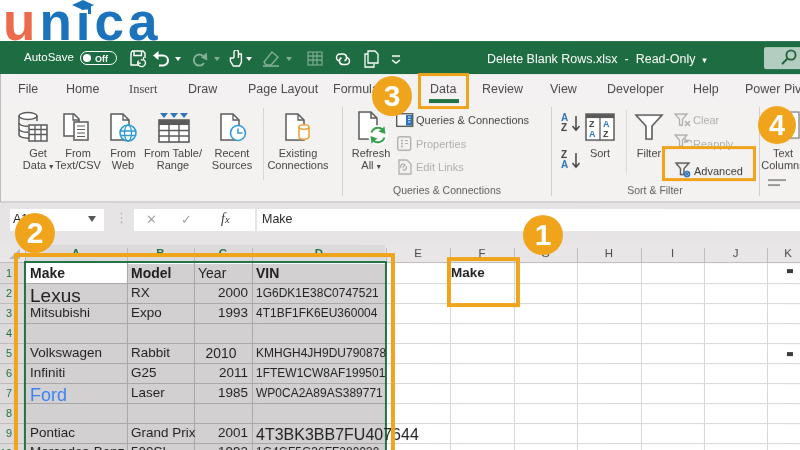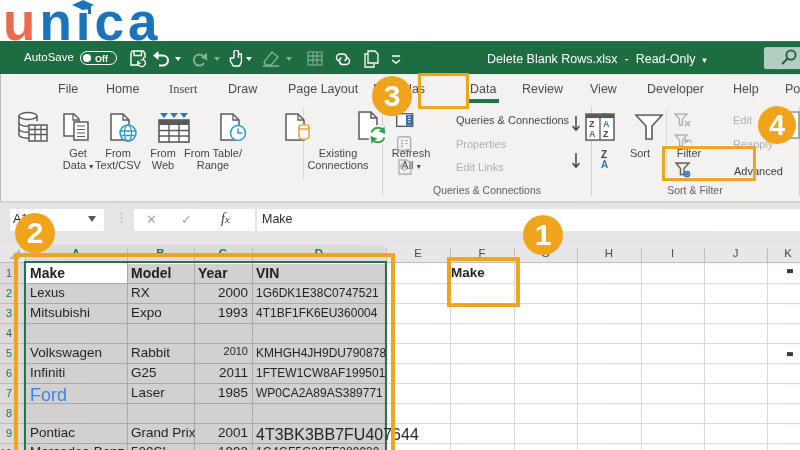--- a/index.html
+++ b/index.html
@@ -1,18 +1,18 @@
 <!DOCTYPE html>
 <html><head>
 <meta charset="utf-8">
 <style>
   * { margin:0; padding:0; box-sizing:border-box; }
   html,body { width:800px; height:450px; overflow:hidden; background:#fff;
     font-family:"Liberation Sans", sans-serif; }
-  #tabs div, #ribbon div { white-space:nowrap;margin-left:40px; }
+  #tabs div, #ribbon div { white-space:nowrap; }
   #page { transform:rotate(0.008deg) translateZ(0); transform-origin:0 0; position:relative; width:800px; height:450px; overflow:hidden; }
   .abs { position:absolute; }
   .orb { position:absolute; background:#f0a41c; border-radius:50%;
          color:#fff; font-weight:bold; display:flex; align-items:center;
          justify-content:center; z-index:50; }
   .obox { position:absolute; border:3px solid #f0a41c; z-index:40; }
 </style>
 </head>
 <body>
 <div id="page">
@@ -153,20 +153,21 @@
       <path d="M2 18.5 h30 M2 24 h30 M12 8 v22 M22 8 v22" stroke="#5a5a5a" stroke-width="1.4"></path>
     </svg>
     <div class="abs" style="left:135px;top:42px;width:76px;text-align:center;">From Table/<br>Range</div>
 
     <svg class="abs" style="left:218px;top:7px;" width="32" height="32" viewBox="0 0 32 32">
       <path d="M3 2 h12 l6 6 v20 h-18 z" fill="#ffffff" stroke="#5a5a5a" stroke-width="1.5"></path>
       <path d="M15 2 v6 h6" fill="none" stroke="#5a5a5a" stroke-width="1.3"></path>
       <circle cx="20" cy="21" r="7.5" fill="#ffffff" stroke="#2e9bd6" stroke-width="1.6"></circle>
       <path d="M20 16.5 v4.5 h4.5" fill="none" stroke="#2e9bd6" stroke-width="1.5"></path>
     </svg>
+    <div class="abs" style="left:194px;top:42px;width:76px;text-align:center;">Recent<br>Sources</div>
 
     <svg class="abs" style="left:283px;top:7px;" width="32" height="32" viewBox="0 0 32 32">
       <path d="M3 2 h12 l6 6 v20 h-18 z" fill="#ffffff" stroke="#5a5a5a" stroke-width="1.5"></path>
       <path d="M15 2 v6 h6" fill="none" stroke="#5a5a5a" stroke-width="1.3"></path>
       <path d="M16 15 v10 a5 2.2 0 0 0 10 0 v-10" fill="#ffffff" stroke="#e8a33d" stroke-width="1.6"></path>
       <ellipse cx="21" cy="15" rx="5" ry="2.2" fill="#ffffff" stroke="#e8a33d" stroke-width="1.6"></ellipse>
     </svg>
     <div class="abs" style="left:260px;top:42px;width:76px;text-align:center;">Existing<br>Connections</div>
 
     <svg class="abs" style="left:357px;top:6px;" width="34" height="36" viewBox="0 0 34 36">
@@ -221,21 +222,21 @@
 
     <svg class="abs" style="left:634px;top:8px;" width="30" height="28" viewBox="0 0 30 28">
       <path d="M2 2 h26 L18 13 v13 h-6 V13 z" fill="#fff" stroke="#5a5a5a" stroke-width="1.6"></path>
     </svg>
     <div class="abs" style="left:619px;top:42px;width:60px;text-align:center;">Filter</div>
 
     <svg class="abs" style="left:674px;top:8px;" width="18" height="14" viewBox="0 0 18 14">
       <path d="M1 1 h12 L8.5 6 v6 h-3 V6 z" fill="none" stroke="#b0aeae" stroke-width="1.3"></path>
       <path d="M11 8 l5 5 M16 8 l-5 5" stroke="#b0aeae" stroke-width="1.5"></path>
     </svg>
-    <div class="abs" style="left:693px;top:9px;color:#b0aeae;">Edit</div>
+    <div class="abs" style="left:693px;top:9px;color:#b0aeae;">Clear</div>
     <svg class="abs" style="left:674px;top:29px;" width="18" height="16" viewBox="0 0 18 16">
       <path d="M1 1 h12 L8.5 6 v6 h-3 V6 z" fill="none" stroke="#b0aeae" stroke-width="1.3"></path>
       <path d="M11 12 a4 4 0 1 0 1 -5" stroke="#b0aeae" stroke-width="1.3" fill="none"></path>
       <polygon points="11,4 15,8 10,9" fill="#b0aeae"></polygon>
     </svg>
     <div class="abs" style="left:693px;top:33px;color:#b0aeae;">Reapply</div>
     <svg class="abs" style="left:674px;top:57px;" width="18" height="16" viewBox="0 0 18 16">
       <path d="M2 1 h13 L10 6.5 v6 h-3.5 V6.5 z" fill="none" stroke="#5a5a5a" stroke-width="1.4"></path>
       <circle cx="13" cy="12" r="2.6" fill="none" stroke="#2e75b6" stroke-width="1.3"></circle>
       <path d="M13 8.8 v6.4 M9.8 12 h6.4 M10.8 9.8 l4.4 4.4 M15.2 9.8 l-4.4 4.4" stroke="#2e75b6" stroke-width="1"></path>
@@ -342,33 +343,33 @@
     <div class="abs" style="left:0;top:122px;width:12px;text-align:right;font-size:11px;color:#217346;">6</div>
     <div class="abs" style="left:0;top:142px;width:12px;text-align:right;font-size:11px;color:#217346;">7</div>
     <div class="abs" style="left:0;top:162px;width:12px;text-align:right;font-size:11px;color:#217346;">8</div>
     <div class="abs" style="left:0;top:182px;width:12px;text-align:right;font-size:11px;color:#217346;">9</div>
     <div class="abs" style="left:0;top:202px;width:12px;text-align:right;font-size:11px;color:#217346;">10</div>
     <div class="abs" style="left:24px;top:16px;width:363px;height:2px;background:#217346;"></div>
     <div class="abs" style="left:24px;top:16px;width:2px;height:189px;background:#217346;"></div>
     <div class="abs" style="left:385px;top:16px;width:2px;height:189px;background:#217346;"></div>
     <div class="abs" style="left:30px;top:20px;font-size:14px;font-weight:bold;color:#1f1f1f;">Make</div>
     <div class="abs" style="left:131px;top:20px;font-size:14px;font-weight:bold;color:#1f1f1f;">Model</div>
-    <div class="abs" style="left:198px;top:20px;font-size:14px;font-weight:bold;color:#1f1f1f;">Year</div>
+    <div class="abs" style="left:198px;top:20px;font-size:14px;font-weight:normal;color:#1f1f1f;">Year</div>
     <div class="abs" style="left:256px;top:20px;font-size:14px;font-weight:bold;color:#1f1f1f;">VIN</div>
-    <div class="abs" style="left:30px;top:40px;font-size:13px;color:#1f1f1f;">Lexus</div>
+    <div class="abs" style="left:30px;top:40px;font-size:19px;color:#1f1f1f;">Lexus</div>
     <div class="abs" style="left:131px;top:40px;font-size:13.5px;color:#1f1f1f;">RX</div>
     <div class="abs" style="left:194px;top:40px;width:54px;text-align:right;font-size:13.5px;color:#1f1f1f;">2000</div>
     <div class="abs" style="left:256px;top:41px;font-size:12px;color:#1f1f1f;">1G6DK1E38C0747521</div>
     <div class="abs" style="left:30px;top:60px;font-size:13.5px;color:#1f1f1f;">Mitsubishi</div>
     <div class="abs" style="left:131px;top:60px;font-size:13.5px;color:#1f1f1f;">Expo</div>
     <div class="abs" style="left:194px;top:60px;width:54px;text-align:right;font-size:13.5px;color:#1f1f1f;">1993</div>
     <div class="abs" style="left:256px;top:61px;font-size:12px;color:#1f1f1f;">4T1BF1FK6EU360004</div>
     <div class="abs" style="left:30px;top:100px;font-size:13.5px;color:#1f1f1f;">Volkswagen</div>
     <div class="abs" style="left:131px;top:100px;font-size:13.5px;color:#1f1f1f;">Rabbit</div>
-    <div class="abs" style="left:194px;top:100px;width:54px;text-align:right;font-size:11px;color:#1f1f1f;">2010</div>
+    <div class="abs" style="left:194px;top:100px;width:54px;text-align:center;font-size:14px;color:#1f1f1f;">2010</div>
     <div class="abs" style="left:256px;top:101px;font-size:12px;color:#1f1f1f;">KMHGH4JH9DU790878</div>
     <div class="abs" style="left:30px;top:120px;font-size:13.5px;color:#1f1f1f;">Infiniti</div>
     <div class="abs" style="left:131px;top:120px;font-size:13.5px;color:#1f1f1f;">G25</div>
     <div class="abs" style="left:194px;top:120px;width:54px;text-align:right;font-size:13.5px;color:#1f1f1f;">2011</div>
     <div class="abs" style="left:256px;top:121px;font-size:12px;color:#1f1f1f;">1FTEW1CW8AF199501</div>
     <div class="abs" style="left:30px;top:140px;font-size:18px;color:#3b82f6;">Ford</div>
     <div class="abs" style="left:131px;top:140px;font-size:13.5px;color:#1f1f1f;">Laser</div>
     <div class="abs" style="left:194px;top:140px;width:54px;text-align:right;font-size:13.5px;color:#1f1f1f;">1985</div>
     <div class="abs" style="left:256px;top:141px;font-size:12px;color:#1f1f1f;">WP0CA2A89AS389771</div>
     <div class="abs" style="left:30px;top:180px;font-size:13.5px;color:#1f1f1f;">Pontiac</div>

